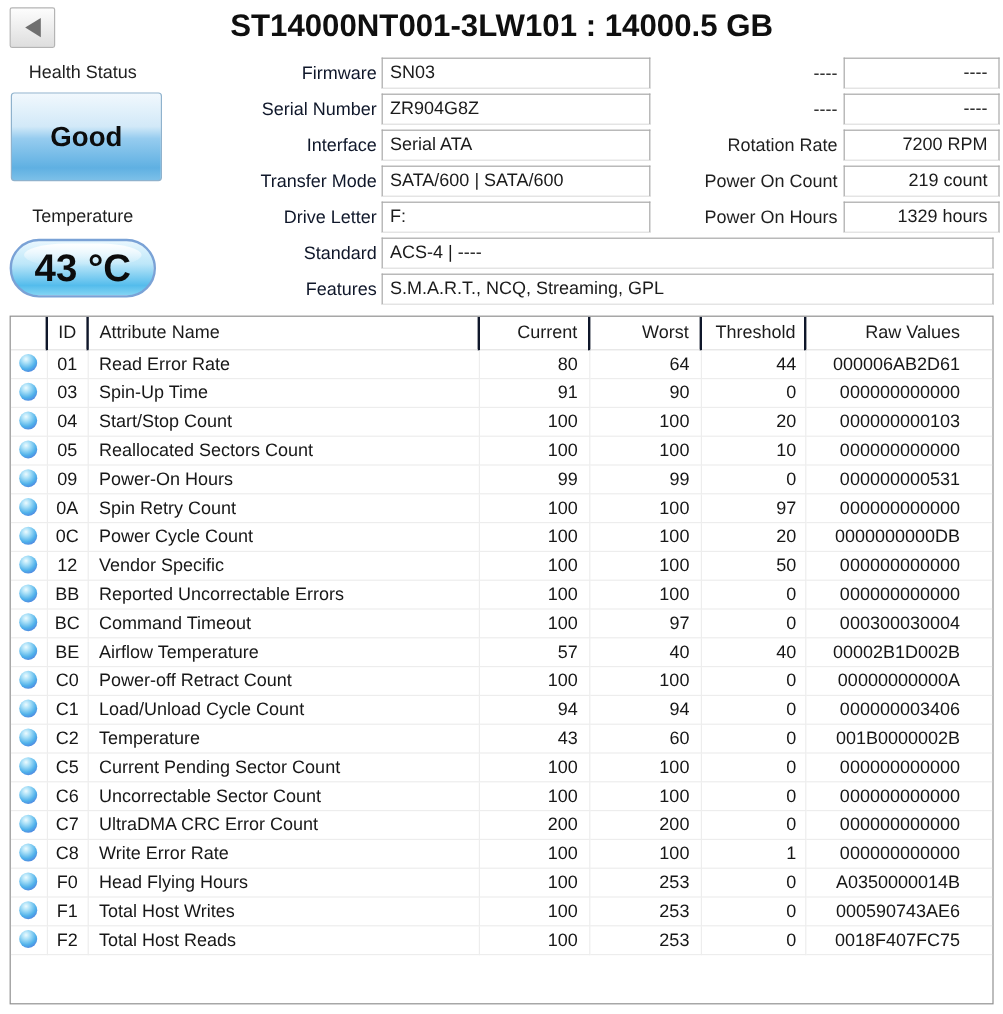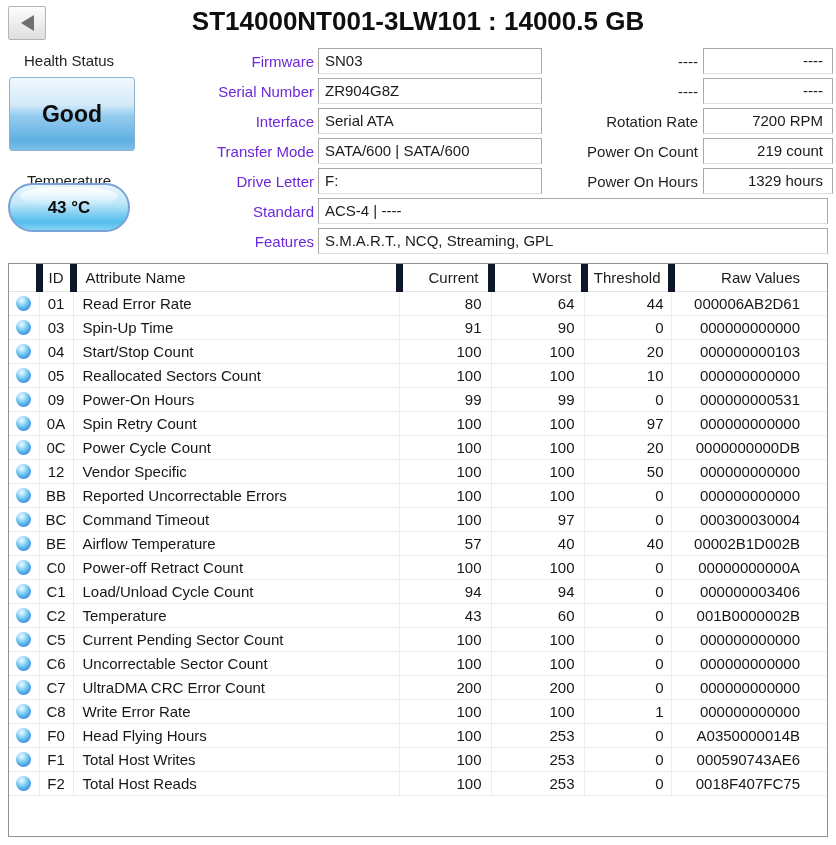--- a/index.html
+++ b/index.html
@@ -29,37 +29,37 @@
   .sec-label{ position:absolute; left:0; top:52px; width:138px; text-align:center; font-size:15px; color:#1f1f1f; }
   .temp-label{ top:172px; }
   .good-btn{
     position:absolute; left:9px; top:77px; width:126px; height:74px;
     border:1px solid #8fb2cd; border-radius:3px; cursor:pointer;
     background:linear-gradient(180deg,#f1f8fd 0%,#d2e9f8 38%,#96ccef 52%,#5fb0e2 86%,#7cc0e8 100%);
     display:flex; align-items:center; justify-content:center;
     font-size:23px; font-weight:bold; color:#0c0c0c;
   }
   .temp-pill{
-    position:absolute; left:8px; top:183px; width:122px; height:49px;
+    position:absolute; left:8px; top:199px; width:122px; height:49px;
     border:2px solid #7aa2d6; border-radius:26px; cursor:pointer; overflow:hidden;
     background:linear-gradient(180deg,#e9f7fe 0%,#bde7f9 42%,#54bcec 82%,#83d4f3 100%);
     display:flex; align-items:center; justify-content:center;
-    font-size:17px; font-weight:bold; color:#0c0c0c;text-align:center;
+    font-size:32px; font-weight:bold; color:#0c0c0c;text-align:center;
   }
   .temp-pill::before{
     content:""; position:absolute; left:10px; right:10px; top:2px; height:19px;
     border-radius:50% / 70%;
     background:linear-gradient(180deg,rgba(255,255,255,0.95),rgba(255,255,255,0));
   }
   .temp-pill span{ position:relative; z-index:1; }
   
   .frow{ position:absolute; left:0; width:836px; height:28px; }
   .f-label{
     position:absolute; right:522px; top:0; line-height:27px;
-    font-size:15px; color:#6d28d9; white-space:nowrap;
+    font-size:15px; color:#0f172a; white-space:nowrap;
   }
   .f-box{
     position:absolute; left:318px; top:0; width:224px; height:26px;
     border:1px solid #a9a9a9; border-bottom-color:#dedede; background:#fff;
     line-height:24px; font-size:15px; padding-left:6px;
     white-space:nowrap; overflow:hidden;
   }
   .frow.wide .f-box{ width:510px; }
   
   .s-label{
@@ -73,21 +73,21 @@
     white-space:nowrap; overflow:hidden;
   }
   
   .tablewrap{
     position:absolute; left:8px; top:263px; width:820px; height:574px;
     border:1px solid #919191; background:#fff; overflow:hidden;
   }
   table{ border-collapse:collapse; table-layout:fixed; width:818px; font-size:15px; color:#171717; }
   thead th{
     height:27px; font-weight:normal; text-align:right;
-    border-bottom:1px solid #e3e3e3; border-right:7px solid #0f172a;
+    border-bottom:1px solid #e3e3e3; border-right:2px solid #0f172a;
     color:#1b1b1b; overflow:hidden; white-space:nowrap;
   }
   tbody td{
     height:24px; border-bottom:1px solid #ededed; border-right:1px solid #ededed;
     overflow:hidden; white-space:nowrap;
   }
   th:last-child, td:last-child{ border-right:none;text-align:right; }
   .c-icon{ text-align:center; }
   .c-id{ text-align:center; }
   .c-name{ text-align:left; padding-left:9px; }

